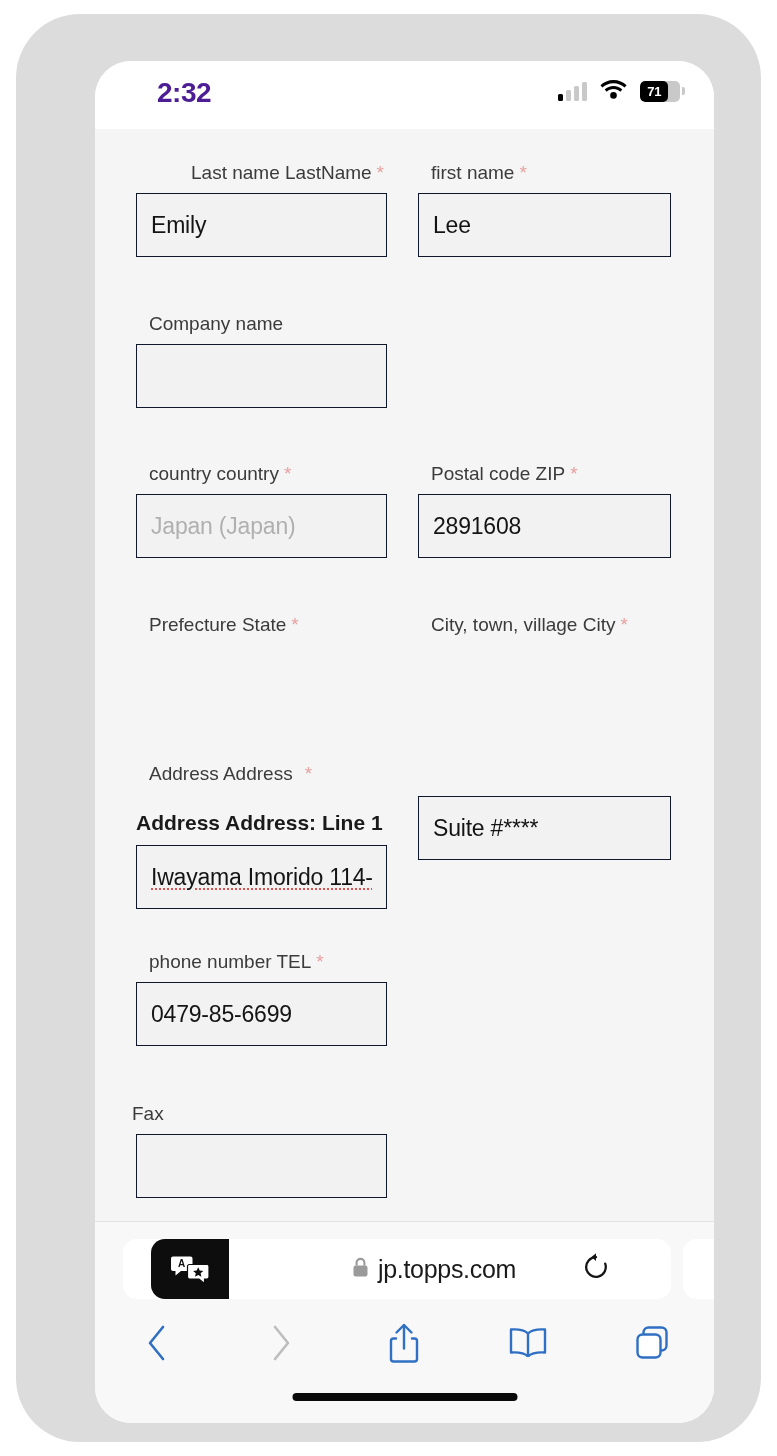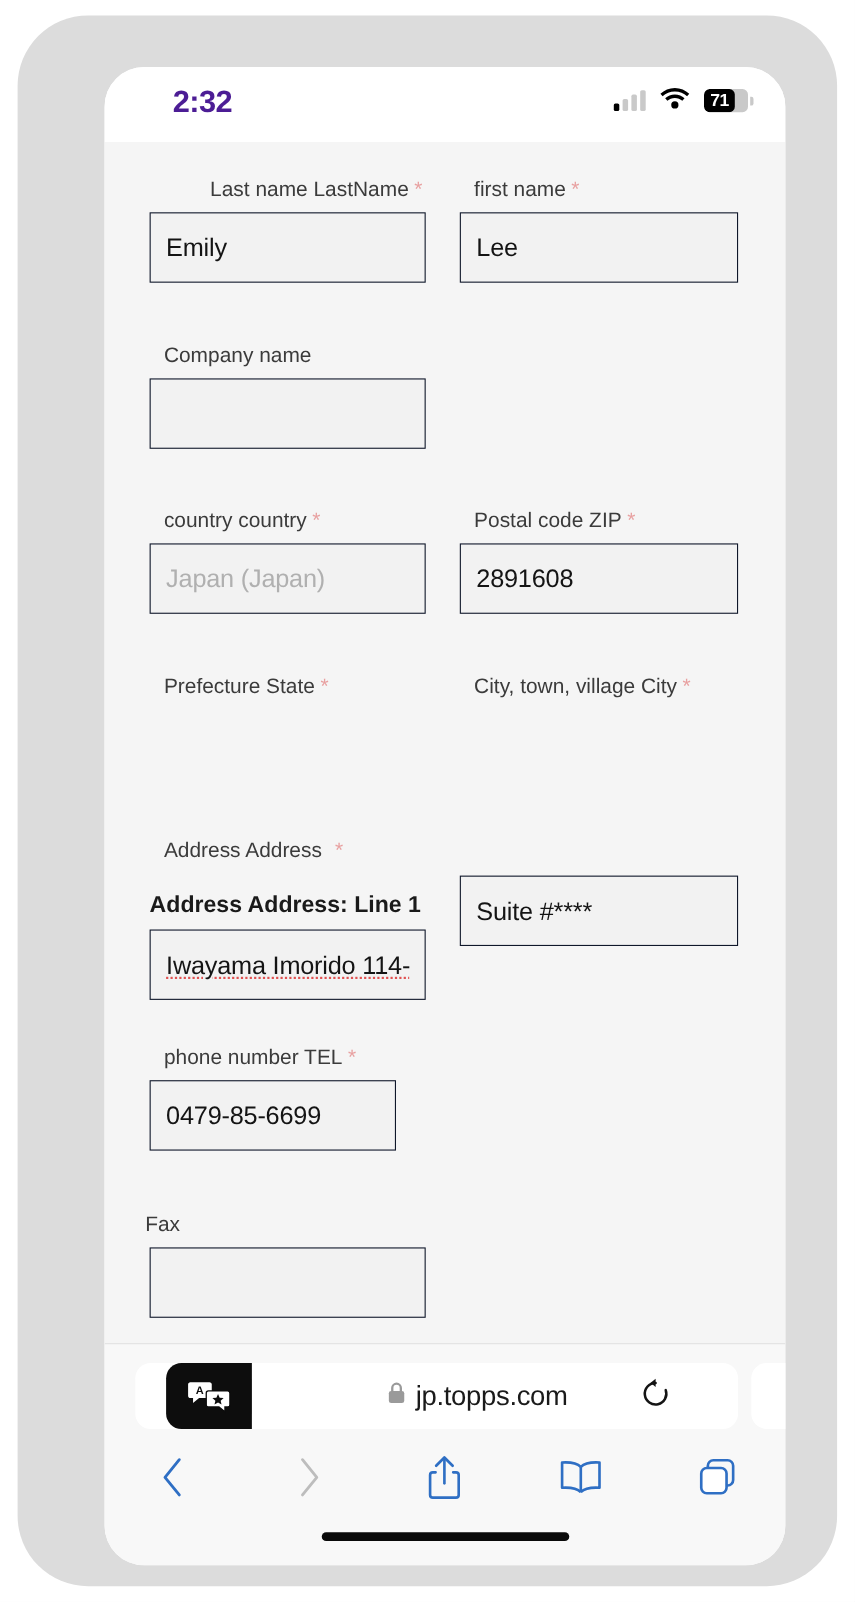--- a/index.html
+++ b/index.html
@@ -77,21 +77,21 @@
   .battery .fill {
     position: absolute; left: 0; top: 0; bottom: 0;
     width: 71%;
     background: #000;
     border-radius: 5px;
   }
   .battery .pct {
     position: absolute; left: 0; top: 0;
     width: 71%; height: 100%;
     display: flex; align-items: center; justify-content: center;
-    font-size: 16px; font-weight: bold; color: #fff;
+    font-size: 13px; font-weight: bold; color: #fff;
     letter-spacing: -0.3px;
   }
   .battery-tip {
     width: 3px; height: 8px;
     background: #c9c9c9;
     border-radius: 0 2px 2px 0;
     margin-left: 2px;
   }
 
   
@@ -319,21 +319,21 @@
         <span class="val spell">Iwayama Imorido 114-</span>
       </div>
 
       <div class="input-box" style="left:323px; top:667px; width:253px; height:64px;">
         <span class="val">Suite #****</span>
       </div>
 
       <div class="field-label" style="left:54px; top:822px;">
         <span>phone number TEL</span><span class="req">*</span>
       </div>
-      <div class="input-box" style="left:41px; top:853px; width:224px; height:64px;">
+      <div class="input-box" style="left:41px; top:853px; width:251px; height:64px;">
         <span class="val">0479-85-6699</span>
       </div>
 
       <div class="field-label" style="left:37px; top:974px;">
         <span>Fax</span>
       </div>
       <div class="input-box" style="left:41px; top:1005px; width:251px; height:64px;">
         <span class="val"></span>
       </div>
     </div>

